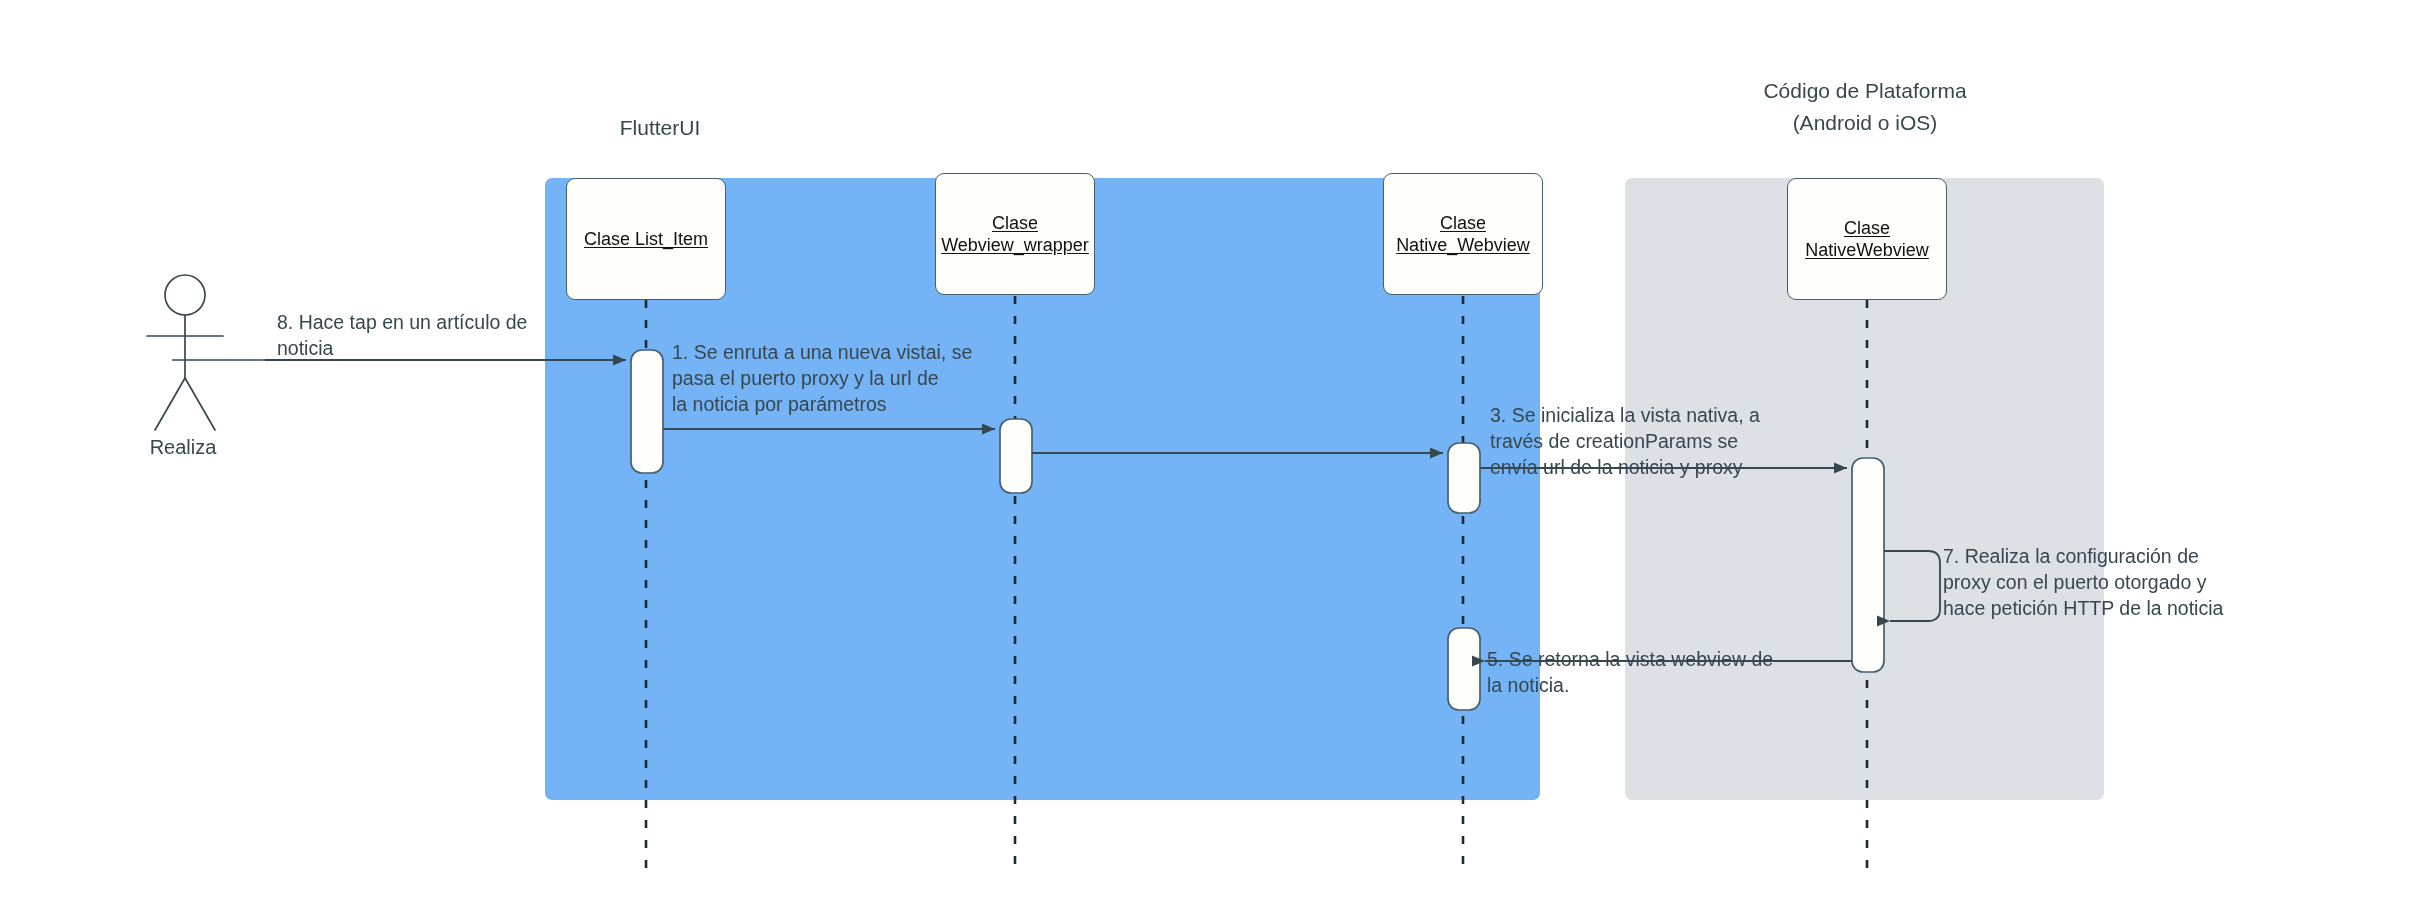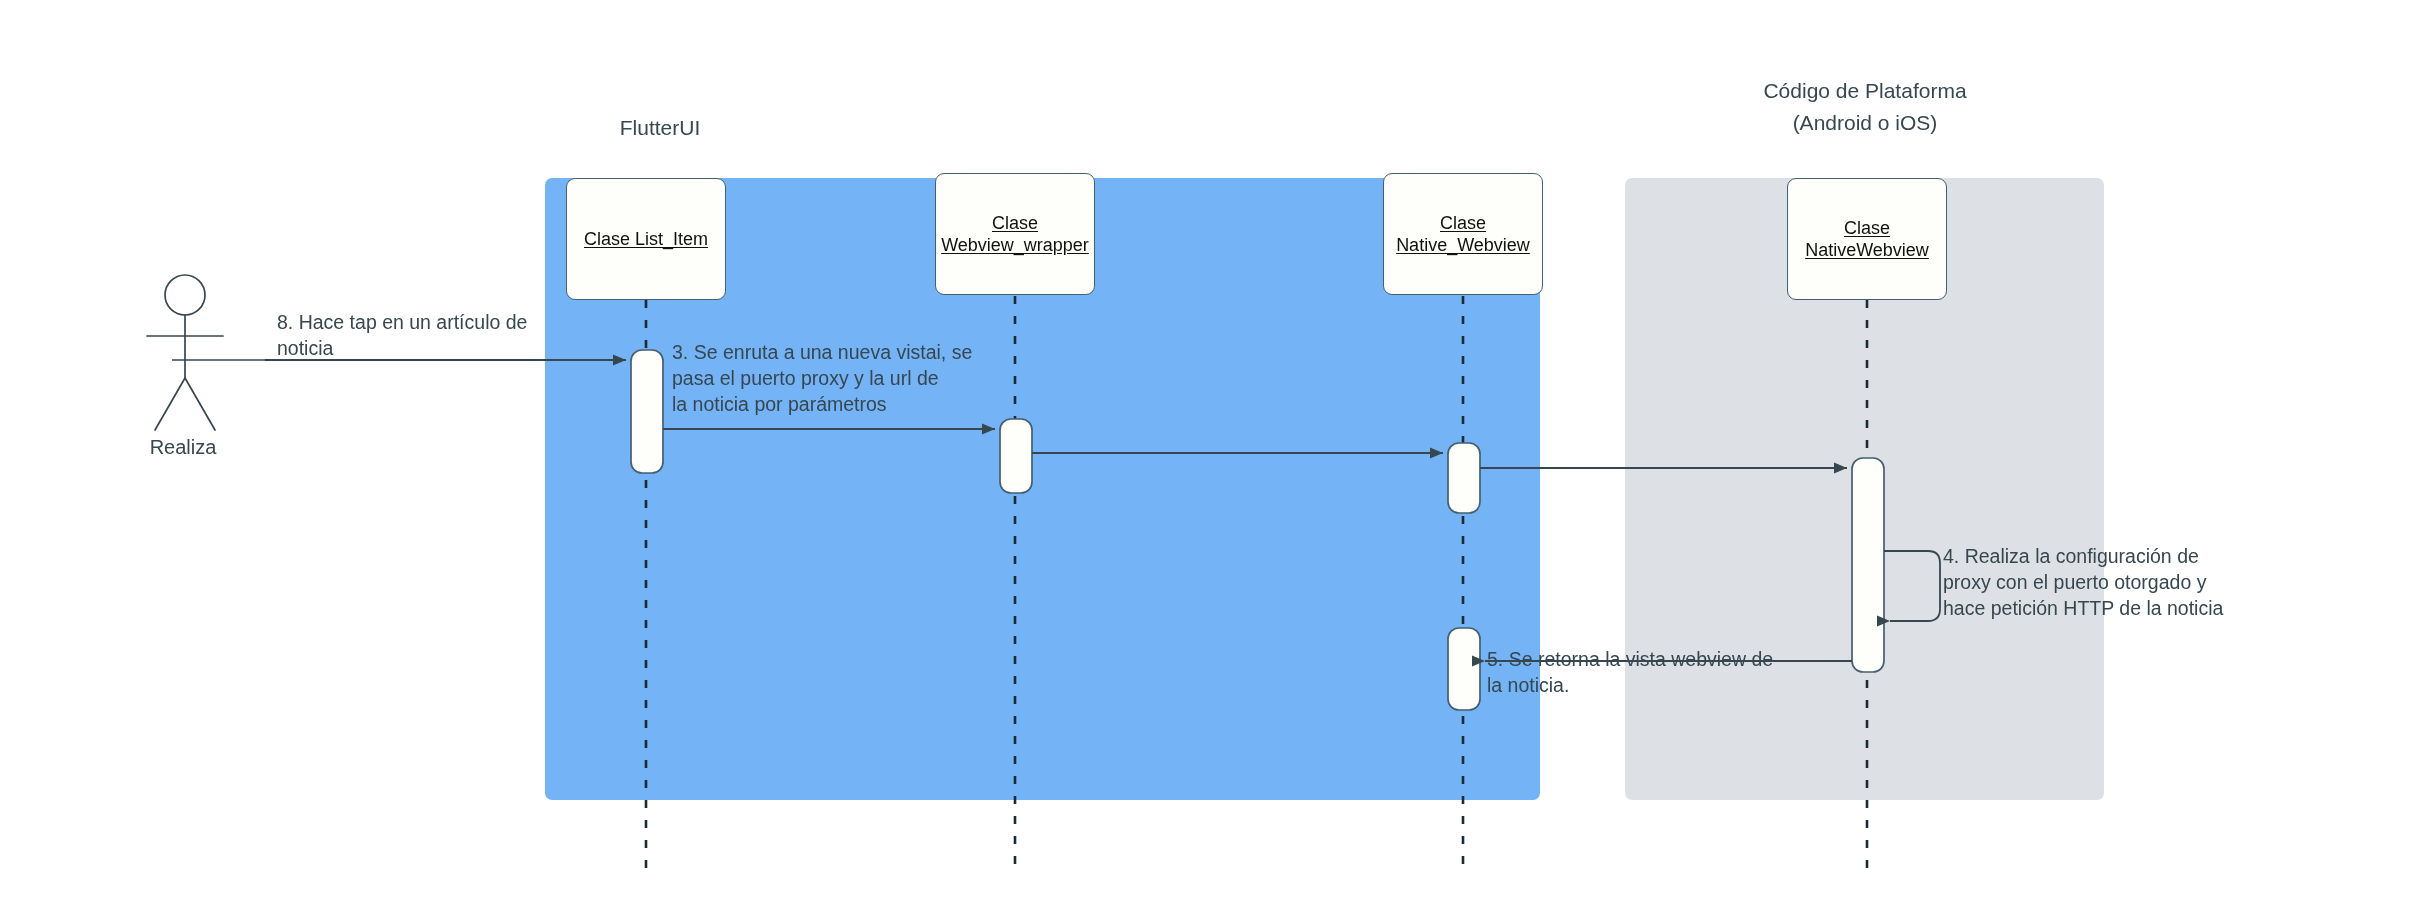--- a/index.html
+++ b/index.html
@@ -174,22 +174,25 @@
 
   <div class="participant" id="participant-platform">
     <span class="plabel">Clase
 NativeWebview</span>
   </div>
 
   <div id="actor-label">Realiza</div>
 
   <div class="msg" id="msg-0">8. Hace tap en un artículo de
 noticia</div>
-  <div class="msg" id="msg-1">3. Se enruta a una nueva vistai, se
+  <div class="msg" id="msg-1">1. Se enruta a una nueva vistai, se
 pasa el puerto proxy y la url de
 la noticia por parámetros</div>
-  <div class="msg" id="msg-4">4. Realiza la configuración de
+  <div class="msg" id="msg-3">3. Se inicializa la vista nativa, a
+través de creationParams se
+envía url de la noticia y proxy</div>
+  <div class="msg" id="msg-4">7. Realiza la configuración de
 proxy con el puerto otorgado y
 hace petición HTTP de la noticia</div>
   <div class="msg" id="msg-5">5. Se retorna la vista webview de
 la noticia.</div>
 
 </div>
 
 </body></html>

